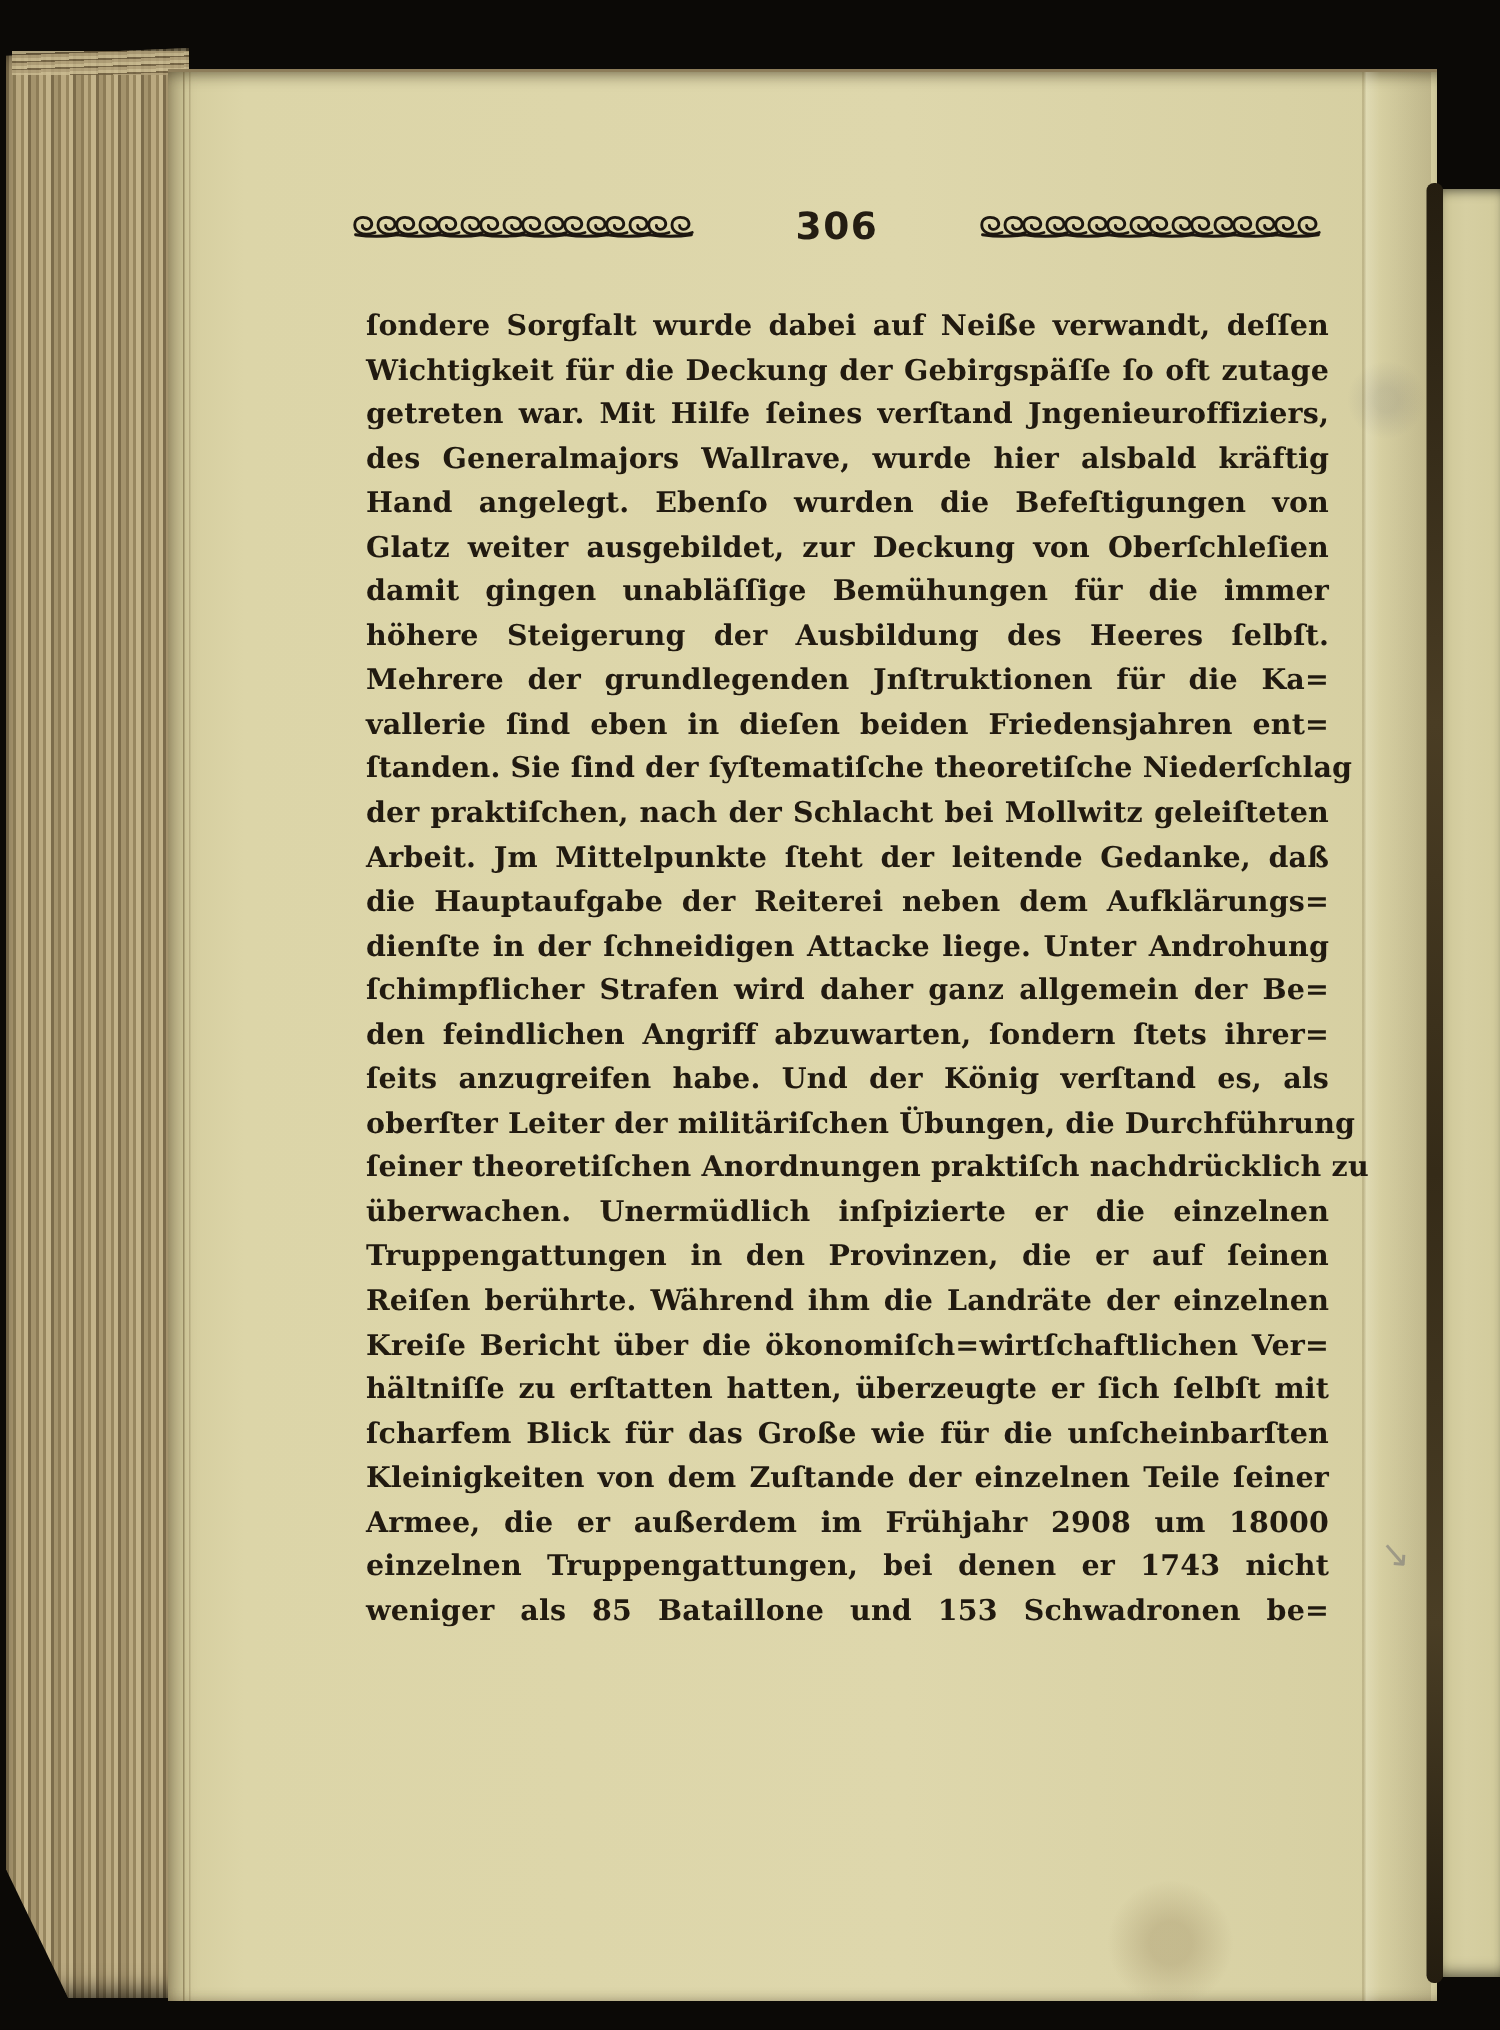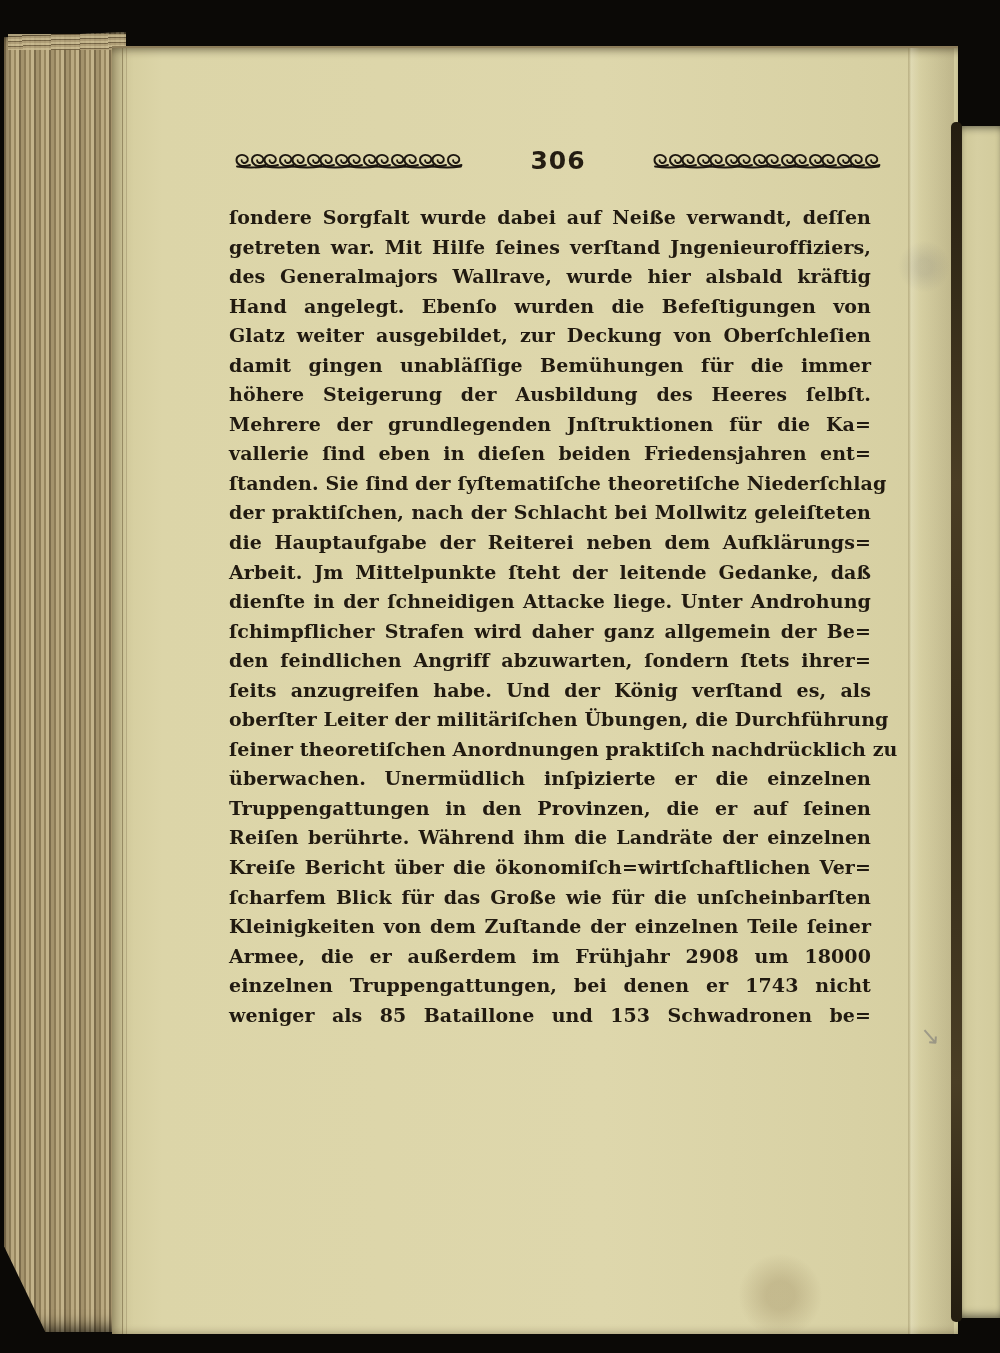--- a/index.html
+++ b/index.html
@@ -54,33 +54,33 @@
     border-radius:5px;
   }
   
   .sliver{
     position:absolute;left:962px;top:126px;width:38px;height:1192px;
     background:linear-gradient(90deg,#cfc899,#d6cfa2 40%,#d2cb9c);
     box-shadow:inset 0 6px 8px -5px rgba(0,0,0,.6), inset 0 -8px 10px -6px rgba(0,0,0,.6);
   }
   
   .header-row{
-    position:absolute;left:237px;top:146px;width:642px;height:30px;
+    position:absolute;left:237px;top:136px;width:642px;height:30px;
     display:flex;align-items:center;justify-content:space-between;
   }
   .orn-group{display:flex;align-items:center;}
   .orn-group svg{display:block;margin:0 -2px;}
   .page-number{
     font-family:"DejaVu Sans", sans-serif;
     font-size:25px;font-weight:600;color:#241d12;letter-spacing:1px;
     line-height:30px;
   }
   
   #text-block{
-    position:absolute;left:229px;top:203px;width:642px;
+    position:absolute;left:244px;top:203px;width:642px;
   }
   .text-line{
     font-family:"DejaVu Serif", serif;
     font-weight:bold;
     font-size:19px;
     line-height:29.55px;
     height:29.55px;
     color:#211a10;
     text-align:justify;
     text-align-last:justify;
@@ -223,42 +223,44 @@
       <path d="M15 12 C6 15 1.5 11 1.5 7 C1.5 2.5 6 1.2 9.5 2.3 C13 3.4 13.8 7 11.6 9 C9.6 10.8 6.4 9.8 6.6 7.3"></path>
       <path d="M30.5 12 C21.5 15 17 11 17 7 C17 2.5 21.5 1.2 25 2.3 C28.5 3.4 29.3 7 27.1 9 C25.1 10.8 21.9 9.8 22.1 7.3"></path>
       <path d="M2 13.5 Q16 15.5 30 13.5"></path>
     </g>
   </svg>
     </div>
 </div>
 
 <div id="text-block">
     <div class="text-line">ſondere Sorgfalt wurde dabei auf Neiße verwandt, deſſen</div>
+    <div class="text-line">Wichtigkeit für die Deckung der Gebirgspäſſe ſo oft zutage</div>
     <div class="text-line">getreten war. Mit Hilfe ſeines verſtand Jngenieuroffiziers,</div>
     <div class="text-line">des Generalmajors Wallrave, wurde hier alsbald kräftig</div>
     <div class="text-line">Hand angelegt. Ebenſo wurden die Befeſtigungen von</div>
     <div class="text-line">Glatz weiter ausgebildet, zur Deckung von Oberſchleſien</div>
     <div class="text-line">damit gingen unabläſſige Bemühungen für die immer</div>
     <div class="text-line">höhere Steigerung der Ausbildung des Heeres ſelbſt.</div>
     <div class="text-line">Mehrere der grundlegenden Jnſtruktionen für die Ka=</div>
     <div class="text-line">vallerie ſind eben in dieſen beiden Friedensjahren ent=</div>
     <div class="text-line">ſtanden. Sie ſind der ſyſtematiſche theoretiſche Niederſchlag</div>
     <div class="text-line">der praktiſchen, nach der Schlacht bei Mollwitz geleiſteten</div>
+    <div class="text-line">Arbeit. Jm Mittelpunkte ſteht der leitende Gedanke, daß</div>
     <div class="text-line">die Hauptaufgabe der Reiterei neben dem Aufklärungs=</div>
-    <div class="text-line">Arbeit. Jm Mittelpunkte ſteht der leitende Gedanke, daß</div>
     <div class="text-line">dienſte in der ſchneidigen Attacke liege. Unter Androhung</div>
     <div class="text-line">ſchimpflicher Strafen wird daher ganz allgemein der Be=</div>
     <div class="text-line">den feindlichen Angriff abzuwarten, ſondern ſtets ihrer=</div>
     <div class="text-line">ſeits anzugreifen habe. Und der König verſtand es, als</div>
     <div class="text-line">oberſter Leiter der militäriſchen Übungen, die Durchführung</div>
     <div class="text-line">ſeiner theoretiſchen Anordnungen praktiſch nachdrücklich zu</div>
     <div class="text-line">überwachen. Unermüdlich inſpizierte er die einzelnen</div>
     <div class="text-line">Truppengattungen in den Provinzen, die er auf ſeinen</div>
     <div class="text-line">Reiſen berührte. Während ihm die Landräte der einzelnen</div>
     <div class="text-line">Kreiſe Bericht über die ökonomiſch=wirtſchaftlichen Ver=</div>
+    <div class="text-line">hältniſſe zu erſtatten hatten, überzeugte er ſich ſelbſt mit</div>
     <div class="text-line">ſcharfem Blick für das Große wie für die unſcheinbarſten</div>
     <div class="text-line">Kleinigkeiten von dem Zuſtande der einzelnen Teile ſeiner</div>
     <div class="text-line">Armee, die er außerdem im Frühjahr 2908 um 18000</div>
     <div class="text-line">einzelnen Truppengattungen, bei denen er 1743 nicht</div>
     <div class="text-line">weniger als 85 Bataillone und 153 Schwadronen be=</div>
   </div>
 
 <div class="pencil-arrow">↘</div>
 
 </body></html>

